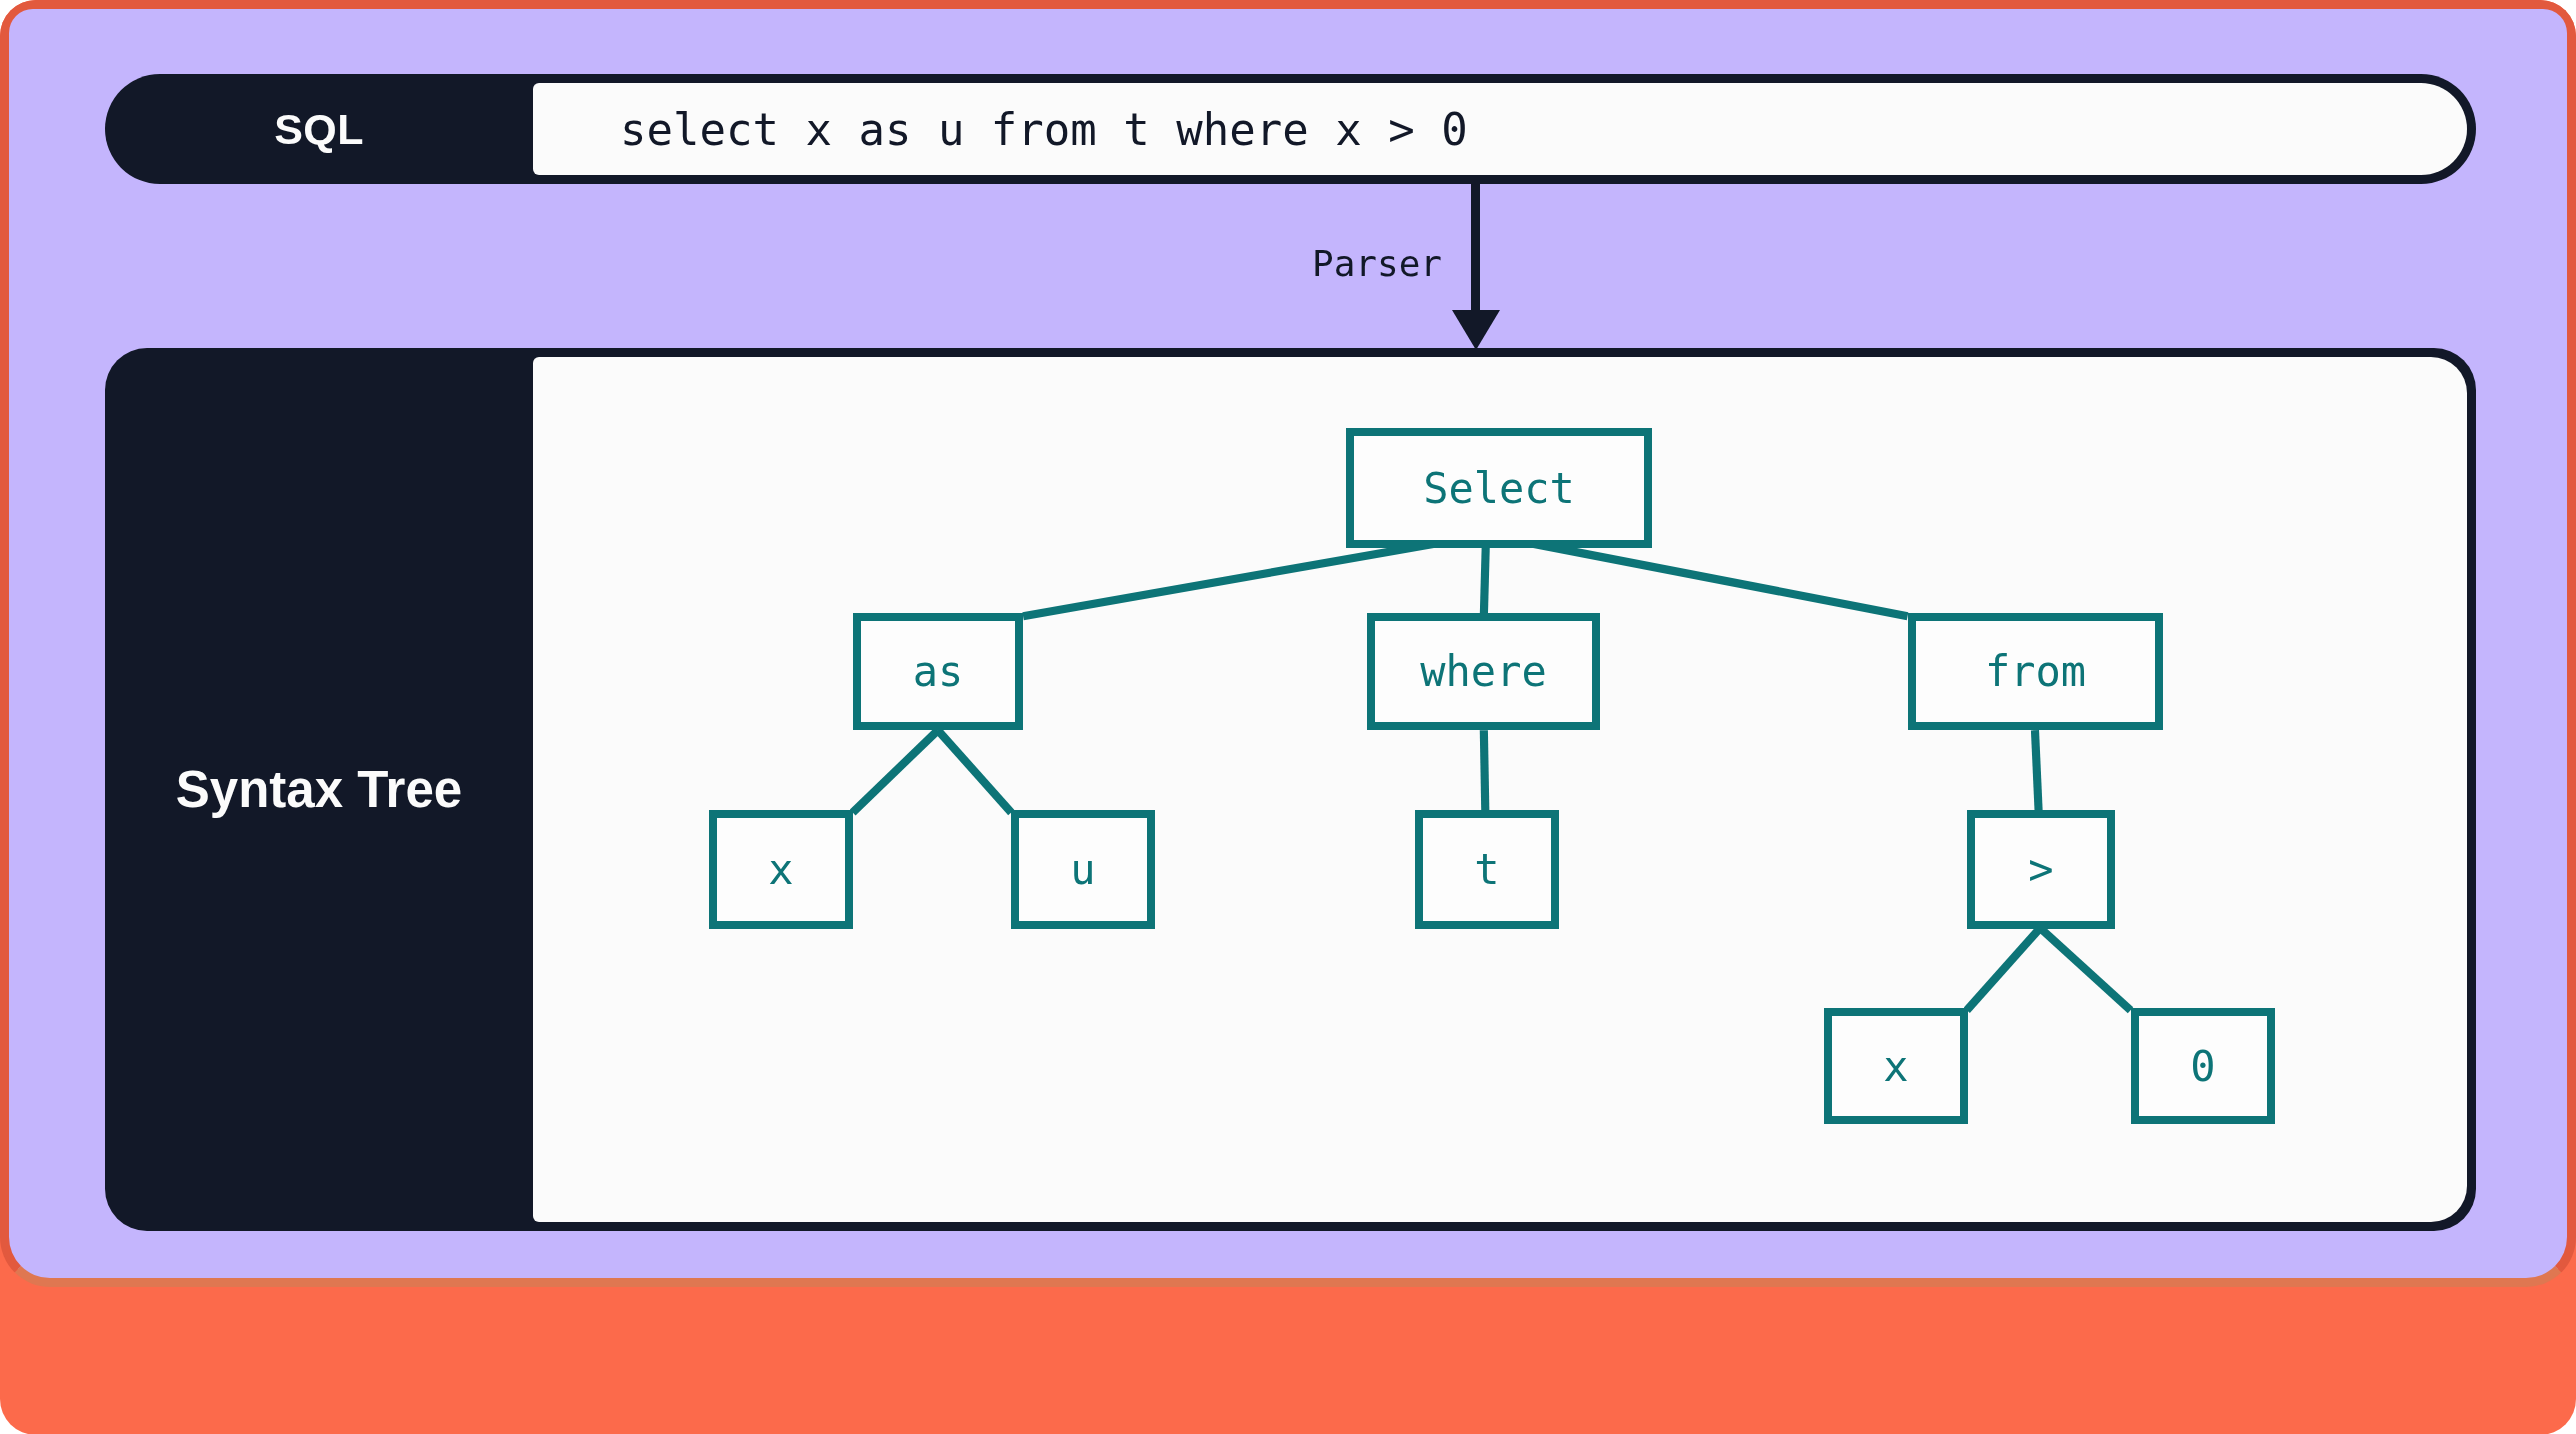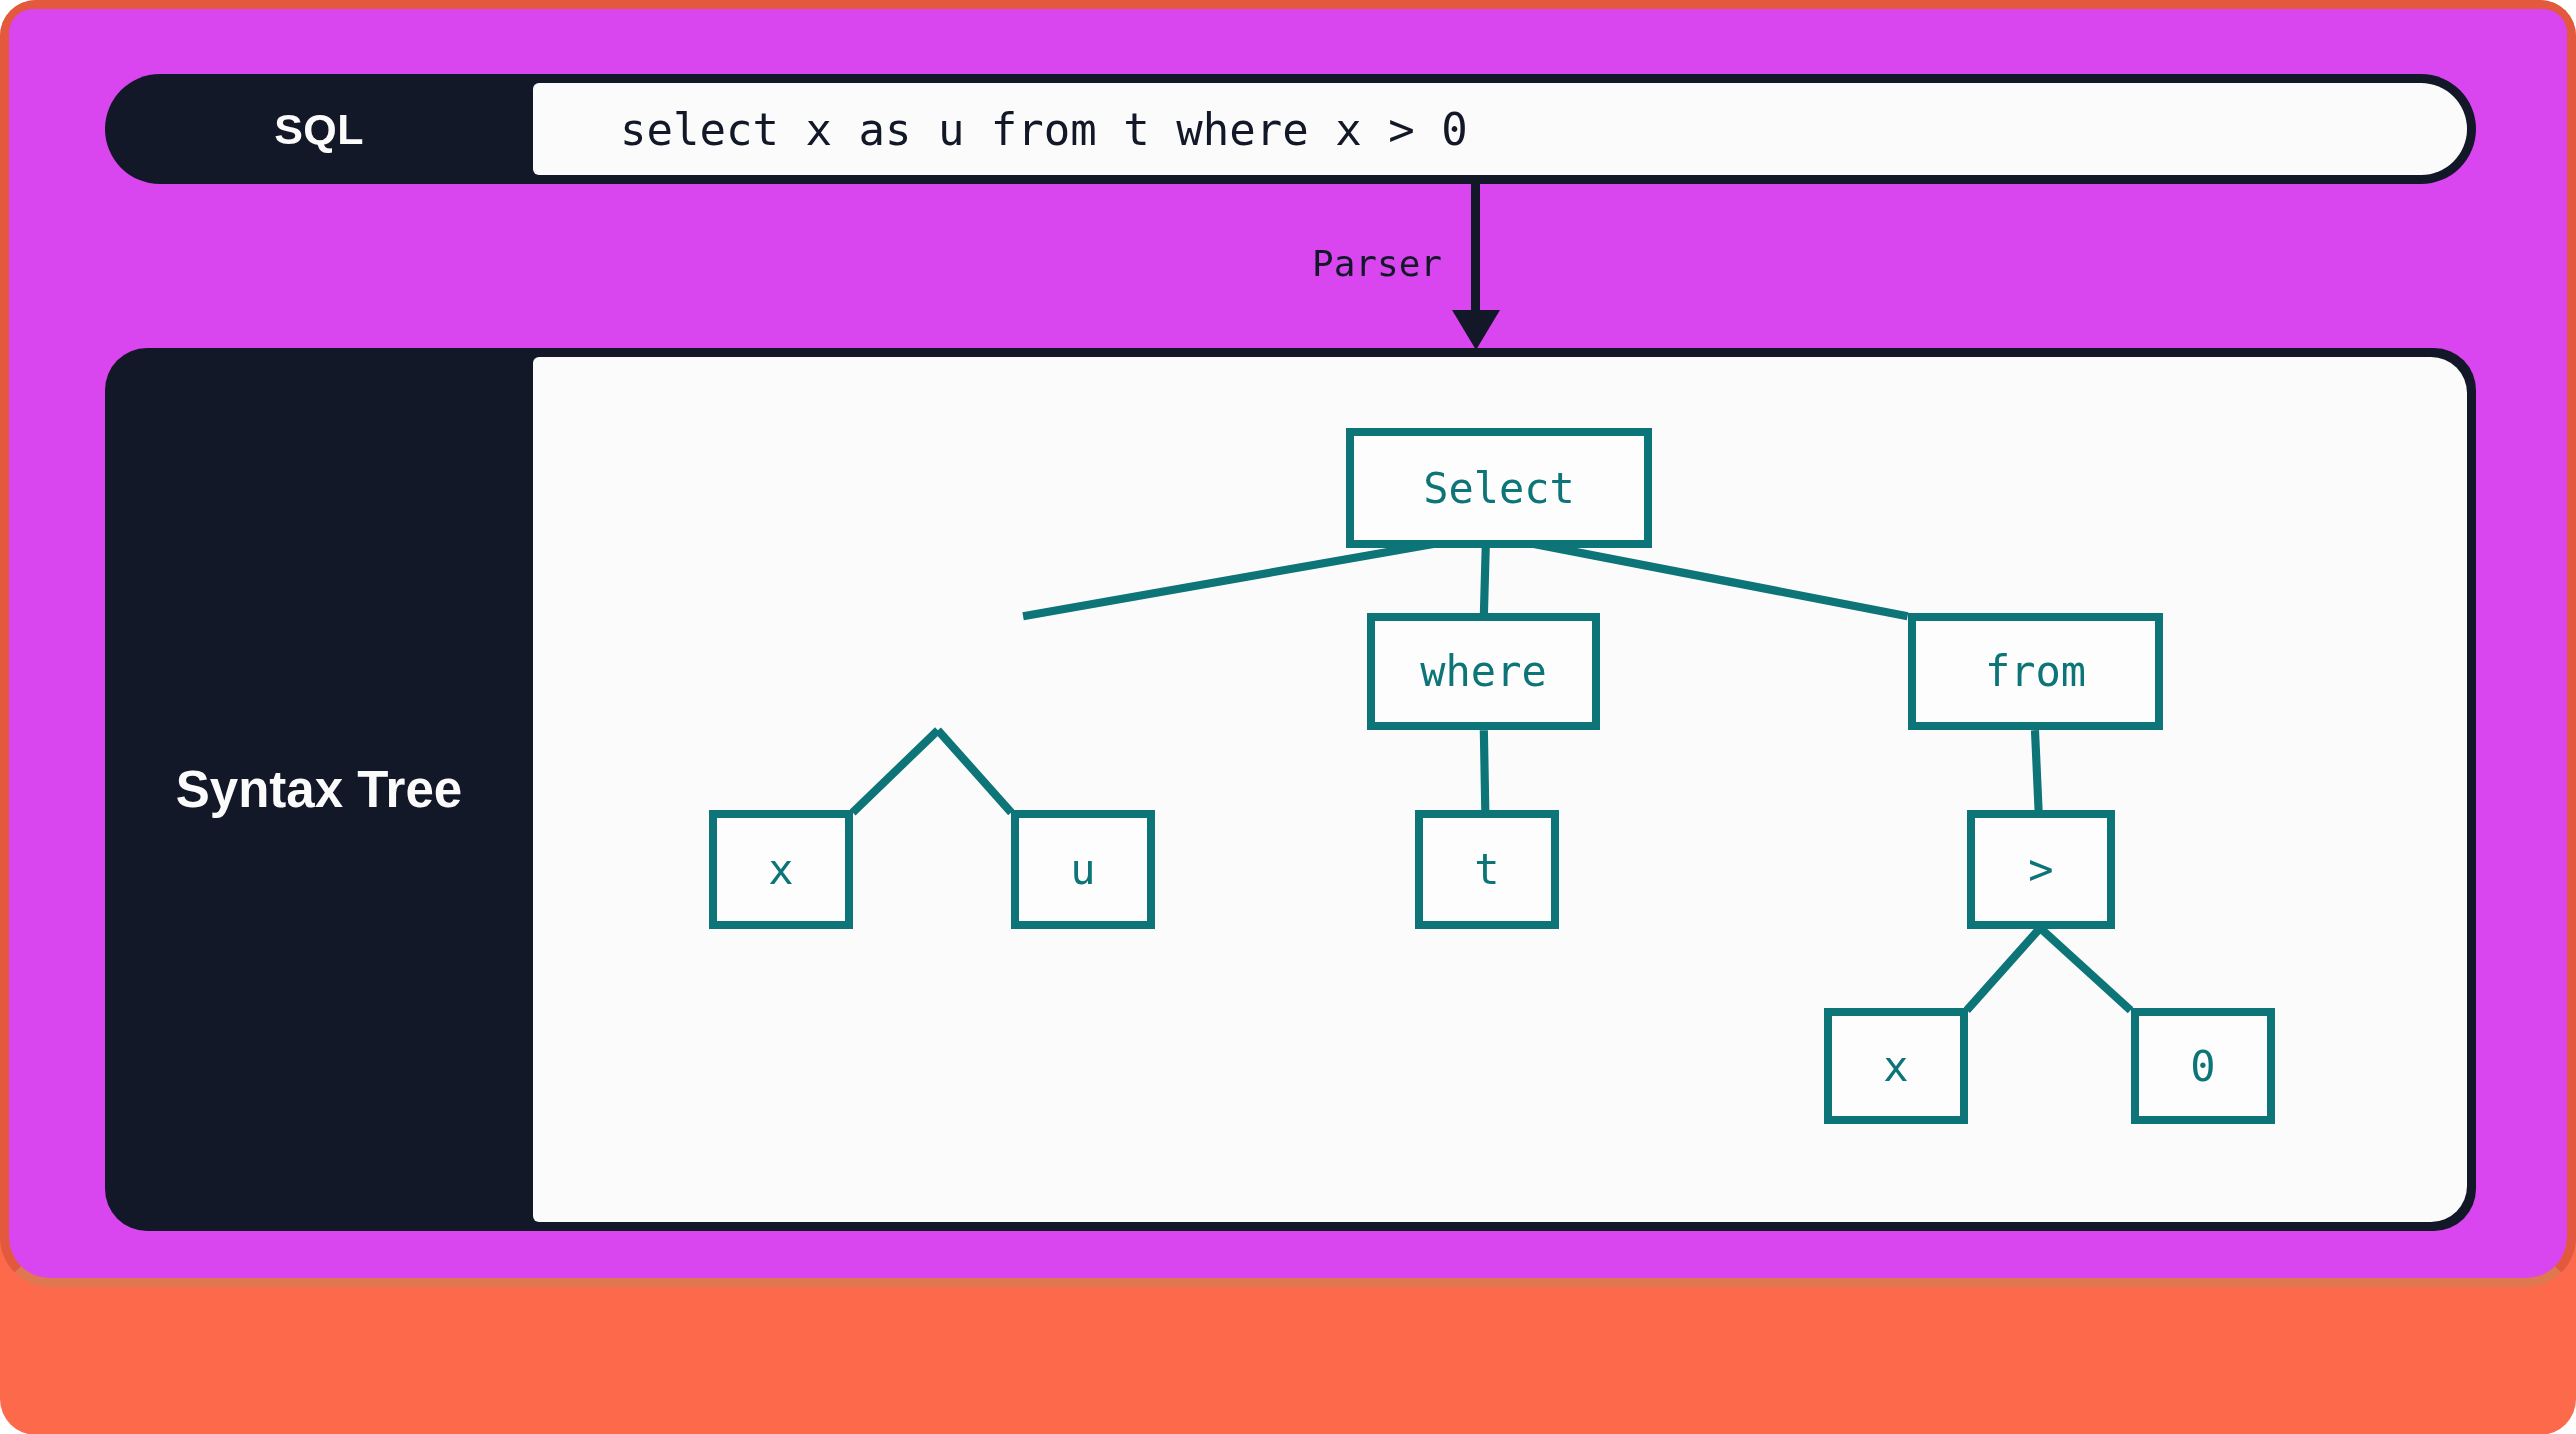--- a/index.html
+++ b/index.html
@@ -13,21 +13,21 @@
     background: #FC6A4B;
     overflow: hidden;
     font-family: "Liberation Sans", sans-serif;
   }
 
   
   .main-area {
     position: absolute;
     top: 0; left: 0; right: 0;
     height: 1287px;
-    background: #d946ef;
+    background: #c4b5fd;
     border: 9px solid #E2593E;
     border-bottom: 9px solid #DF7751;
     border-radius: 33px 33px 50px 50px;
   }
 
   
   .sql-bar {
     position: absolute;
     left: 96px; top: 65px;
     width: 2371px; height: 110px;
@@ -170,20 +170,21 @@
             <line x1="1124" y1="516" x2="1009" y2="627"></line>
             <line x1="1124" y1="516" x2="1223" y2="627"></line>
             <line x1="1861" y1="516" x2="1863" y2="627"></line>
             <line x1="2605" y1="516" x2="2610" y2="627"></line>
             <line x1="2612" y1="783" x2="2513" y2="894"></line>
             <line x1="2612" y1="783" x2="2734" y2="894"></line>
           </g>
         </svg>
 
         <div class="node n-select"><span>Select</span></div>
+        <div class="node n-as"><span>as</span></div>
         <div class="node n-from"><span>where</span></div>
         <div class="node n-where"><span>from</span></div>
         <div class="node n-x1"><span>x</span></div>
         <div class="node n-u"><span>u</span></div>
         <div class="node n-t"><span>t</span></div>
         <div class="node n-gt"><span>&gt;</span></div>
         <div class="node n-x2"><span>x</span></div>
         <div class="node n-zero"><span>0</span></div>
       </div>
     </div>

